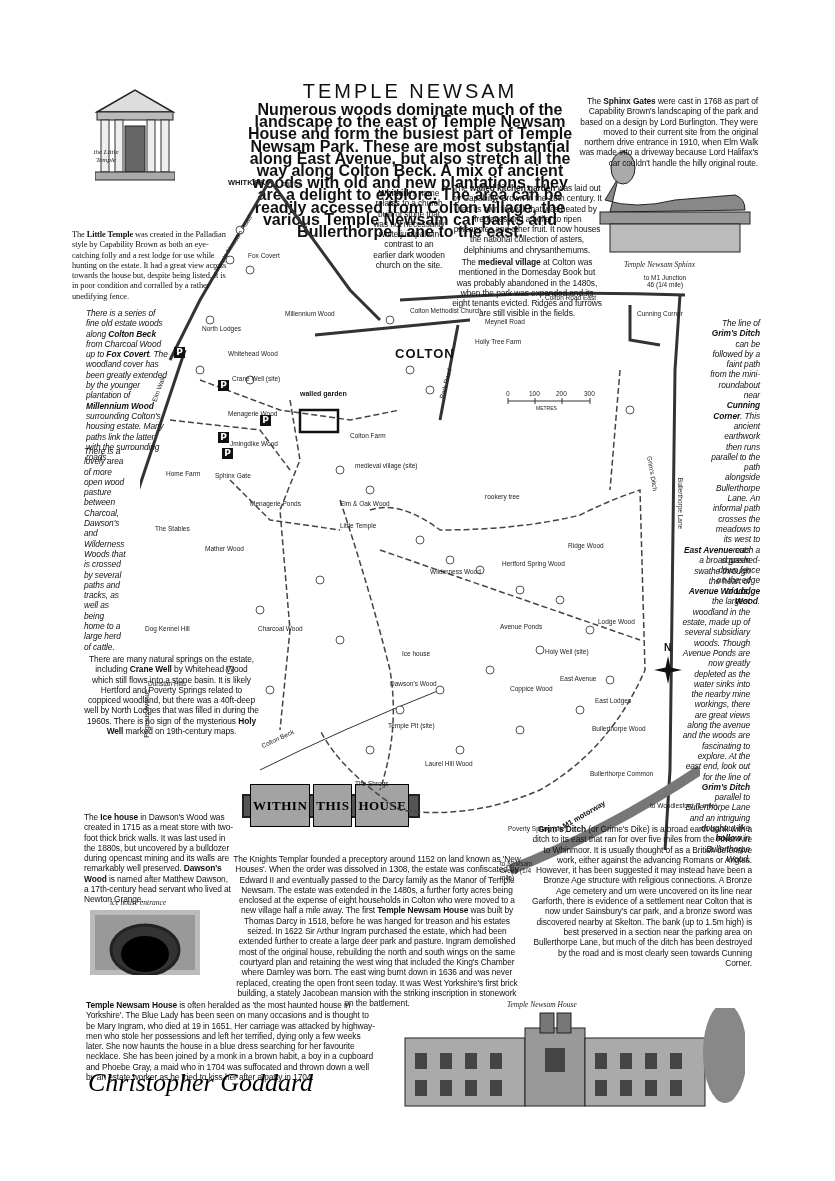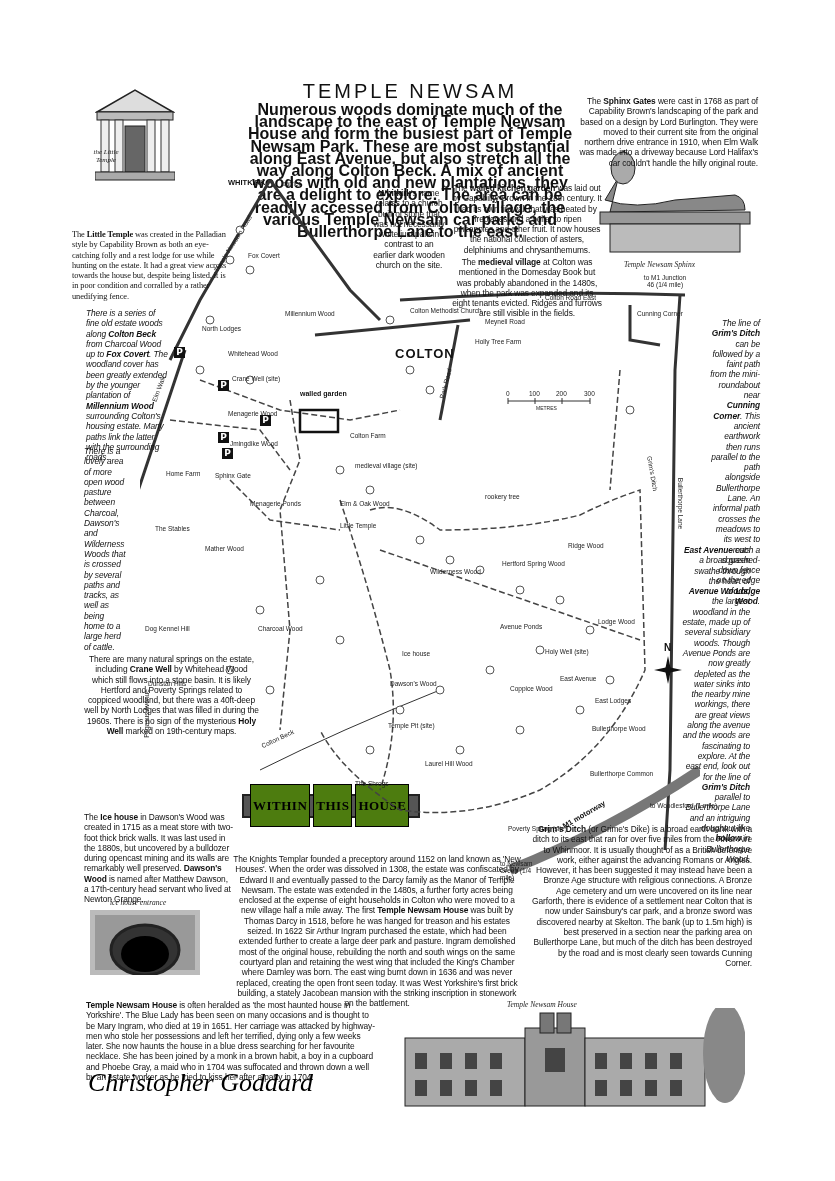--- a/index.html
+++ b/index.html
@@ -10,21 +10,21 @@
   .title{font-family:"Liberation Sans",sans-serif;font-size:20px;letter-spacing:3px;text-align:center;font-weight:normal;}
   .intro{font-family:"Liberation Sans",sans-serif;font-size:16px;line-height:12.2px;text-align:center;font-weight:bold;}
   b{font-weight:bold;}
   .center{text-align:center;}
   .right{text-align:right;}
   .lbl{font-family:"Liberation Sans",sans-serif;font-size:6.5px;color:#222;white-space:nowrap;}
   .lbl-b{font-family:"Liberation Sans",sans-serif;font-size:7.5px;font-weight:bold;color:#111;white-space:nowrap;}
   .caption{font-family:"Liberation Serif",serif;font-style:italic;font-size:7.5px;color:#222;white-space:nowrap;}
   .sign{font-family:Liberation Serif, serif;font-style:italic;font-size:26px;color:#000;}
   .within{background:#555;border:2px solid #222;padding:2px 6px;color:#fff;font-family:"Liberation Serif",serif;font-weight:bold;font-size:13px;letter-spacing:0.5px;}
-  .within span{background:#4d7c0f;color:#000;padding:13px 2px;border:1px solid #000;margin-right:3px;}
+  .within span{background:#a3a3a3;color:#000;padding:13px 2px;border:1px solid #000;margin-right:3px;}
 </style>
 </head>
 <body>
 
 <div class="abs" style="left:95px;top:82px;width:80px;height:100px;">
   <svg width="80" height="100" viewBox="0 0 80 100">
     <polygon points="2,30 40,8 78,30" fill="#ddd" stroke="#222" stroke-width="1.5"></polygon>
     <rect x="2" y="30" width="76" height="8" fill="#bbb" stroke="#222"></rect>
     <rect x="6" y="38" width="8" height="52" fill="#eee" stroke="#333"></rect>
     <rect x="20" y="38" width="8" height="52" fill="#eee" stroke="#333"></rect>

